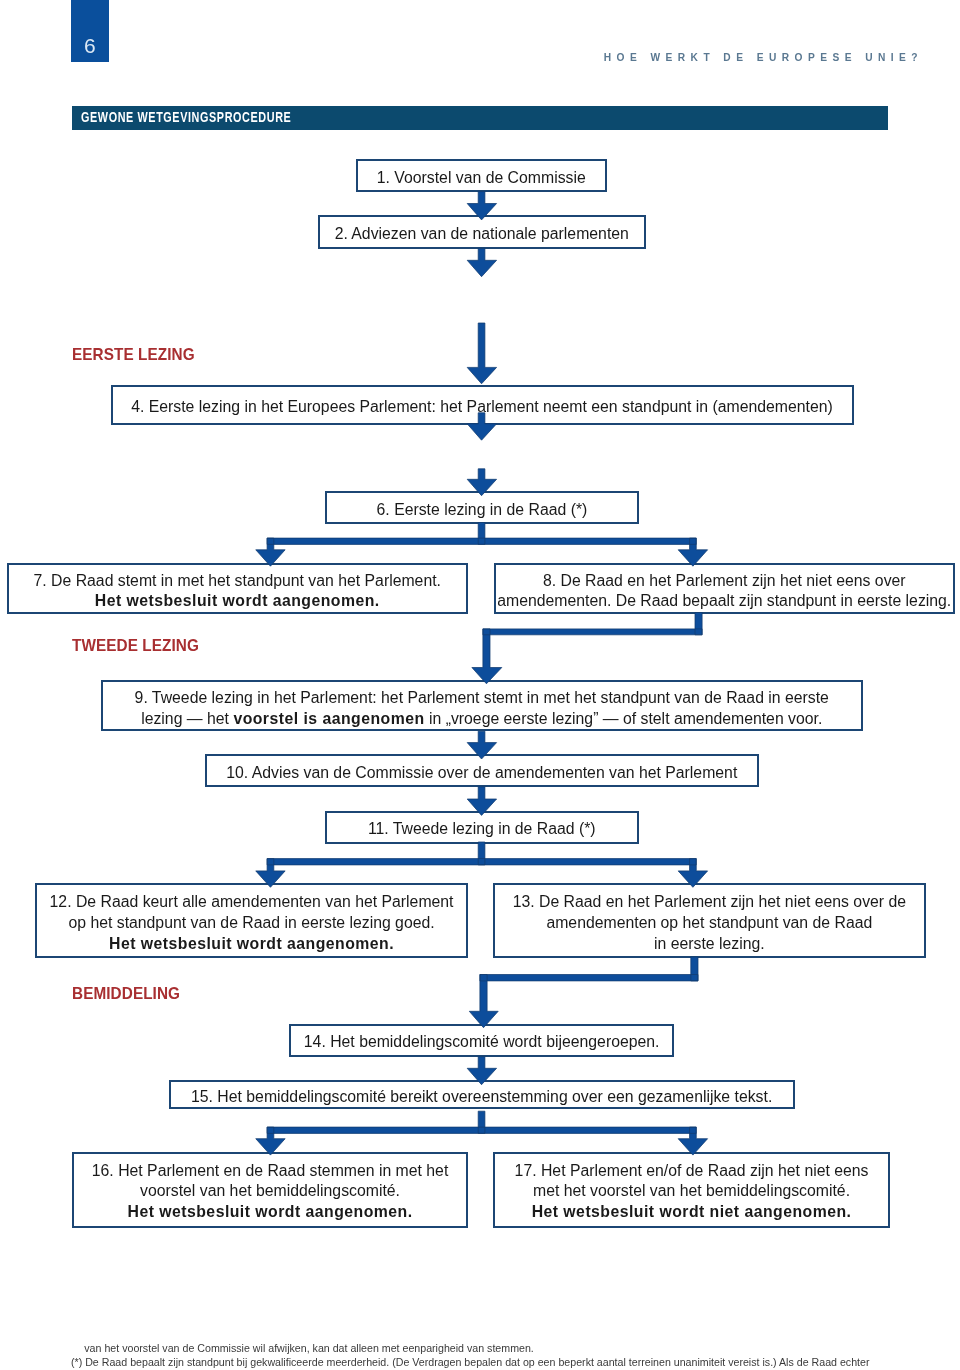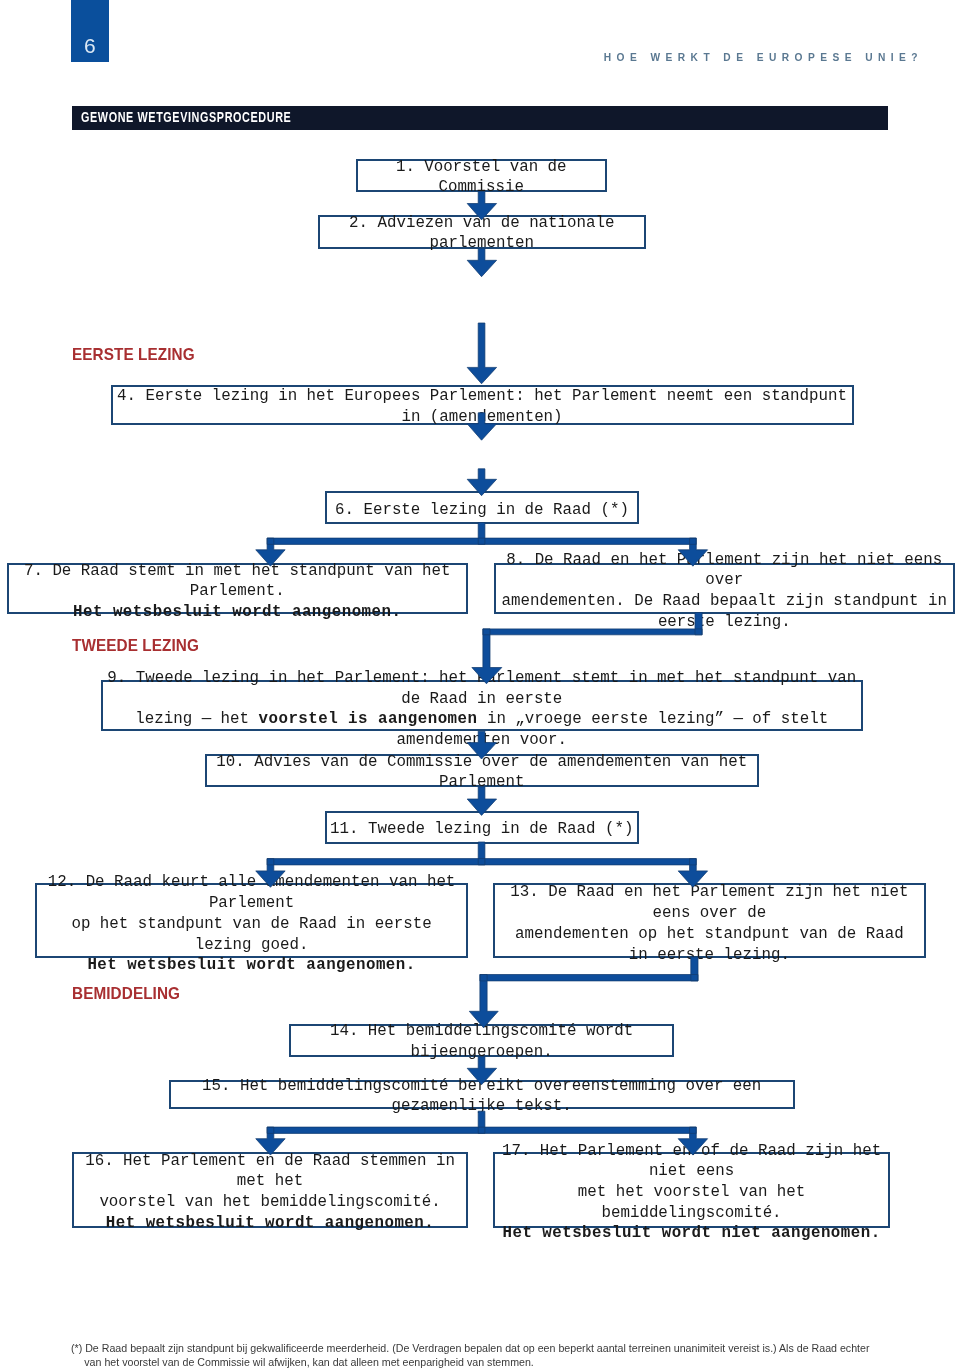--- a/index.html
+++ b/index.html
@@ -2,23 +2,23 @@
 <html><head>
 <meta charset="utf-8">
 <title>Gewone wetgevingsprocedure</title>
 <style>
   html,body{margin:0;padding:0;background:#fff;}
   body{width:960px;height:1370px;font-family:"Liberation Sans",sans-serif;position:relative;overflow:hidden;-webkit-font-smoothing:antialiased;}
   .page{position:absolute;left:0;top:0;width:960px;height:1370px;}
   .pagenum{position:absolute;left:71px;top:-1px;width:37.5px;height:63px;background:#0a4f9c;color:#dce9f5;font-size:21px;text-align:center;}
   .pagenum span{position:absolute;left:0;right:0;bottom:4px;}
   .headtitle{position:absolute;left:0;top:51.7px;width:896px;text-align:right;font-size:10.2px;letter-spacing:5.45px;color:#5a7891;font-weight:700;padding-left:27px;}
-  .bluebar{position:absolute;left:72px;top:106px;width:816px;height:23.5px;background:#0f172a;}
+  .bluebar{position:absolute;left:72px;top:106px;width:816px;height:23.5px;background:#0c4a6e;}
   .bluebar span{position:absolute;left:9.3px;top:2.2px;color:#fff;font-size:15.2px;font-weight:700;letter-spacing:0.85px;transform:scaleX(0.712);transform-origin:left center;white-space:nowrap;}
-  .box{position:absolute;border:2px solid #1c4674;box-sizing:border-box;background:#fff;color:#1a1a1a;font-size:15.8px;line-height:1.31;text-align:center;z-index:3;font-family:Liberation Mono, monospace;}
+  .box{position:absolute;border:2px solid #1c4674;box-sizing:border-box;background:#fff;color:#1a1a1a;font-size:15.8px;line-height:1.31;text-align:center;z-index:3;}
   .box > span{position:absolute;left:0;right:0;top:50%;transform:translateY(calc(-50% + var(--dy,1.9px)));padding:0 1px;box-sizing:border-box;}
   .sect{position:absolute;color:#a82f31;font-size:17px;font-weight:700;letter-spacing:0.1px;z-index:4;white-space:nowrap;transform:scaleX(0.9);transform-origin:left center;}
   svg.arrows{position:absolute;left:0;top:0;width:960px;height:1370px;z-index:5;pointer-events:none;}
   .footnote{position:absolute;left:71px;top:1342.2px;width:860px;font-size:10.65px;color:#3a3a3a;line-height:1.28;}
   b{font-weight:700;letter-spacing:0.47px;}
 </style>
 </head>
 <body>
 
 <div class="page">
@@ -109,17 +109,17 @@
 
   <div class="box" style="left:72.2px;top:1151.5px;width:395.7px;height:76.1px;--dy:2.5px">
       <span><span>16. Het Parlement en de Raad stemmen in met het</span><br><span>voorstel van het bemiddelingscomité.</span><br><b>Het wetsbesluit wordt aangenomen.</b></span>
     </div>
 
   <div class="box" style="left:493.3px;top:1151.5px;width:396.5px;height:76.1px;--dy:2.5px">
       <span><span>17. Het Parlement en/of de Raad zijn het niet eens</span><br><span>met het voorstel van het bemiddelingscomité.</span><br><b>Het wetsbesluit wordt niet aangenomen.</b></span>
     </div>
 
   <div class="footnote">
+    <div style="padding-left:13.3px">van het voorstel van de Commissie wil afwijken, kan dat alleen met eenparigheid van stemmen.</div>
     <div>(*) De Raad bepaalt zijn standpunt bij gekwalificeerde meerderheid. (De Verdragen bepalen dat op een beperkt aantal terreinen unanimiteit vereist is.) Als de Raad echter</div>
-    <div style="padding-left:13.3px">van het voorstel van de Commissie wil afwijken, kan dat alleen met eenparigheid van stemmen.</div>
   </div>
 
 </div>
 
 </body></html>

